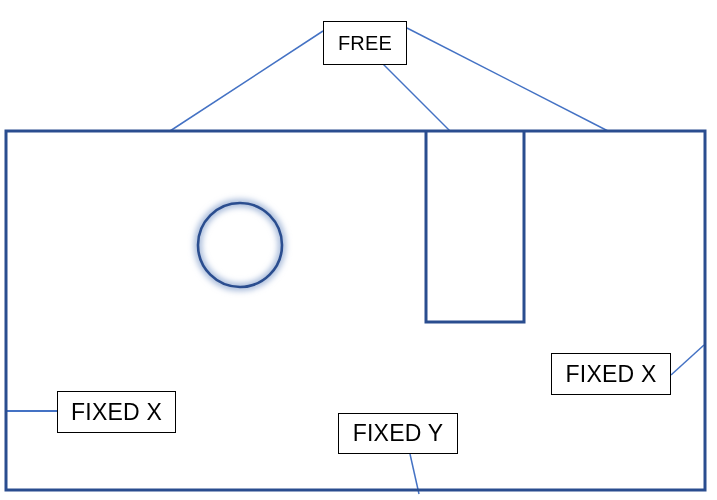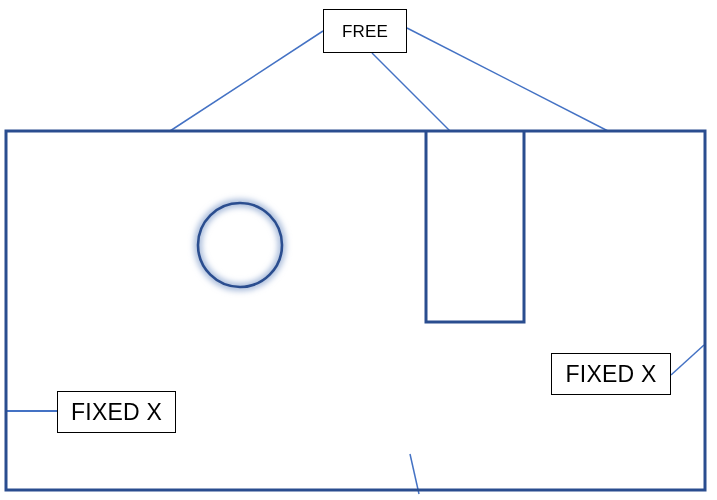--- a/index.html
+++ b/index.html
@@ -34,24 +34,24 @@
     letter-spacing: 0.2px;
     white-space: nowrap;
     user-select: none;
   }
   .label-text {
     display: block;
     line-height: 1;
   }
   #label-free {
     left: 323px;
-    top: 9px;
+    top: 21px;
     width: 84px;
     height: 44px;
-    font-size: 17px;
+    font-size: 20px;
   }
   #label-fixed-x-left {
     left: 57px;
     top: 391px;
     width: 119px;
     height: 42px;
     font-size: 23px;
   }
   #label-fixed-x-right {
     left: 551px;
@@ -102,14 +102,17 @@
   </div>
 
   <div class="label-box" id="label-fixed-x-left">
     <span class="label-text">FIXED X</span>
   </div>
 
   <div class="label-box" id="label-fixed-x-right">
     <span class="label-text">FIXED X</span>
   </div>
 
+  <div class="label-box" id="label-fixed-y">
+    <span class="label-text">FIXED Y</span>
+  </div>
 
 </div>
 
 </body></html>

